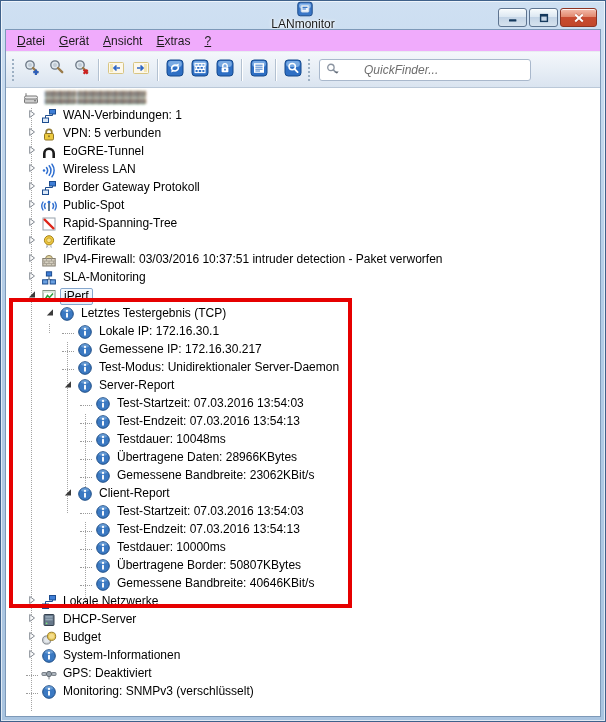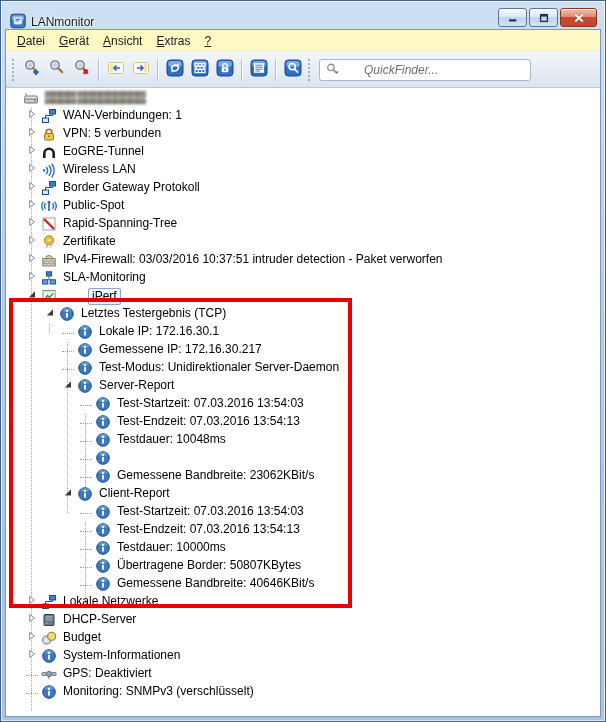--- a/index.html
+++ b/index.html
@@ -1,32 +1,32 @@
 <!DOCTYPE html>
 <html><head>
 <meta charset="utf-8">
 <style>
   html,body{margin:0;padding:0;background:#f0f0f0;font-family:"Liberation Sans",sans-serif;}
   .window{position:relative;width:606px;height:722px;box-sizing:border-box;
     border:1px solid #3f618a;background:linear-gradient(#cfe0f2,#b4cde7 40%,#a9c4e0);
     box-shadow:inset 0 0 0 1px rgba(255,255,255,.65);overflow:hidden;}
   
-  .titlebar{position:absolute;left:0;top:0;right:0;height:28px;display:flex;align-items:flex-end;}
+  .titlebar{position:absolute;left:0;top:0;right:0;height:28px;display:flex;align-items:center;flex-direction:column;}
   .titlebar .appicon{margin:0 5px 0 9px;width:16px;height:16px;}
   .title-text{font-size:12px;color:#1b1b1b;text-shadow:0 0 4px #fff,0 0 2px #fff;}
   .capbtns{position:absolute;right:8px;top:7px;display:flex;gap:2px;}
   .capbtn{width:29px;height:19px;box-sizing:border-box;border:1px solid #5e7490;border-radius:3px;
     background:linear-gradient(#f8fbfd,#dde8f2 45%,#c2d3e5 46%,#d6e2ee);
     display:flex;align-items:center;justify-content:center;box-shadow:inset 0 1px 0 rgba(255,255,255,.85);}
   .capbtn.close{width:37px;border-color:#8e3222;
     background:linear-gradient(#f4bcac,#e28a70 45%,#c84b31 46%,#c2472b);}
   
   .client{position:absolute;left:4px;right:4px;top:28px;bottom:4px;box-sizing:border-box;
     border:1px solid #7d99b8;background:#fff;display:flex;flex-direction:column;}
-  .menubar{height:21px;flex:0 0 21px;background:#fef9c3;display:flex;align-items:center;padding-left:4px;
+  .menubar{height:21px;flex:0 0 21px;background:#f0abfc;display:flex;align-items:center;padding-left:4px;
     font-size:12px;color:#1b1b1b;border-bottom:1px solid #e8ecf1;}
   .menu-item{padding:3px 7px;cursor:default;}
   .toolbar{height:35px;flex:0 0 35px;display:flex;align-items:center;
     background:linear-gradient(#f4f7fb,#e6edf5 55%,#dae4f0);border-bottom:1px solid #bac8d8;padding-left:3px;}
   .gripper{width:0;height:22px;border-left:2px dotted #9db0c3;margin:0 5px 0 3px;}
   .tb-buttons{display:flex;align-items:center;}
   .tb-btn{width:25px;height:25px;display:flex;align-items:center;justify-content:center;border-radius:2px;}
   .tb-btn svg{width:18px;height:18px;}
   .tb-sep{width:1px;height:22px;background:#b3c1d1;box-shadow:1px 0 0 #fff;margin:0 4px;}
   .quickfinder{width:212px;height:22px;box-sizing:border-box;border:1px solid #a9b8cc;border-radius:3px;
@@ -38,21 +38,21 @@
   
   .tree{flex:1;position:relative;background:#fff;overflow:hidden;padding-top:2px;font-size:12px;color:#000;}
   .trow{height:18px;display:flex;align-items:flex-start;white-space:nowrap;position:relative;z-index:2;}
   .indent{flex:0 0 auto;height:1px;}
   .exp{flex:0 0 12px;width:12px;height:12px;display:flex;align-items:center;justify-content:center;}
   .exp svg{width:10px;height:10px;}
   .stub{flex:0 0 12px;width:12px;height:0;border-top:1px dotted #9b9b9b;align-self:center;}
   .ticon{flex:0 0 17px;width:17px;height:16px;display:flex;align-items:center;justify-content:center;margin:0 3px 0 2px;}
   .ticon svg{width:16px;height:16px;}
   .tlabel{padding:0 3px;line-height:15px;}
-  .tlabel.sel{border:1px solid #86a7cd;border-radius:2px;background:linear-gradient(#f4f9fe,#e3eefa);margin-left:28px;}
+  .tlabel.sel{border:1px solid #86a7cd;border-radius:2px;background:linear-gradient(#f4f9fe,#e3eefa);}
   .tlabel.redacted{color:#6a6a6a;filter:blur(1.3px);letter-spacing:-1px;
     text-shadow:1px 0 #b35b4a,-1px 0 #4a6ab3,0 1px #4aa35b,0 -1px #b3a04a;}
   .vguide{position:absolute;width:0;border-left:1px dotted #a5a5a5;z-index:1;}
   .annotation{position:absolute;box-sizing:border-box;border:4px solid #e60000;z-index:5;pointer-events:none;}
 </style>
 </head>
 <body>
 
 <div class="window">
 
@@ -514,20 +514,21 @@
           <span class="indent" style="width: 74px;"></span>
           <span class="stub"></span>
           <span class="ticon">
             <svg viewBox="0 0 16 16">
               <circle cx="8" cy="8" r="6.3" fill="#3b79c2" stroke="#1e4d85"></circle>
               <path d="M8 2.1 a5.9 5.9 0 0 1 4.6 2.2 a7.6 7.6 0 0 1 -9.2 0 A5.9 5.9 0 0 1 8 2.1" fill="#74a6da" opacity="0.75"></path>
               <circle cx="8" cy="4.9" r="1.15" fill="#fff"></circle>
               <rect x="7.05" y="6.7" width="1.9" height="5" rx="0.9" fill="#fff"></rect>
             </svg>
           </span>
+          <span class="tlabel">Übertragene Daten: 28966KBytes</span>
         </div>
         <div class="trow">
           <span class="indent" style="width: 74px;"></span>
           <span class="stub"></span>
           <span class="ticon">
             <svg viewBox="0 0 16 16">
               <circle cx="8" cy="8" r="6.3" fill="#3b79c2" stroke="#1e4d85"></circle>
               <path d="M8 2.1 a5.9 5.9 0 0 1 4.6 2.2 a7.6 7.6 0 0 1 -9.2 0 A5.9 5.9 0 0 1 8 2.1" fill="#74a6da" opacity="0.75"></path>
               <circle cx="8" cy="4.9" r="1.15" fill="#fff"></circle>
               <rect x="7.05" y="6.7" width="1.9" height="5" rx="0.9" fill="#fff"></rect>

